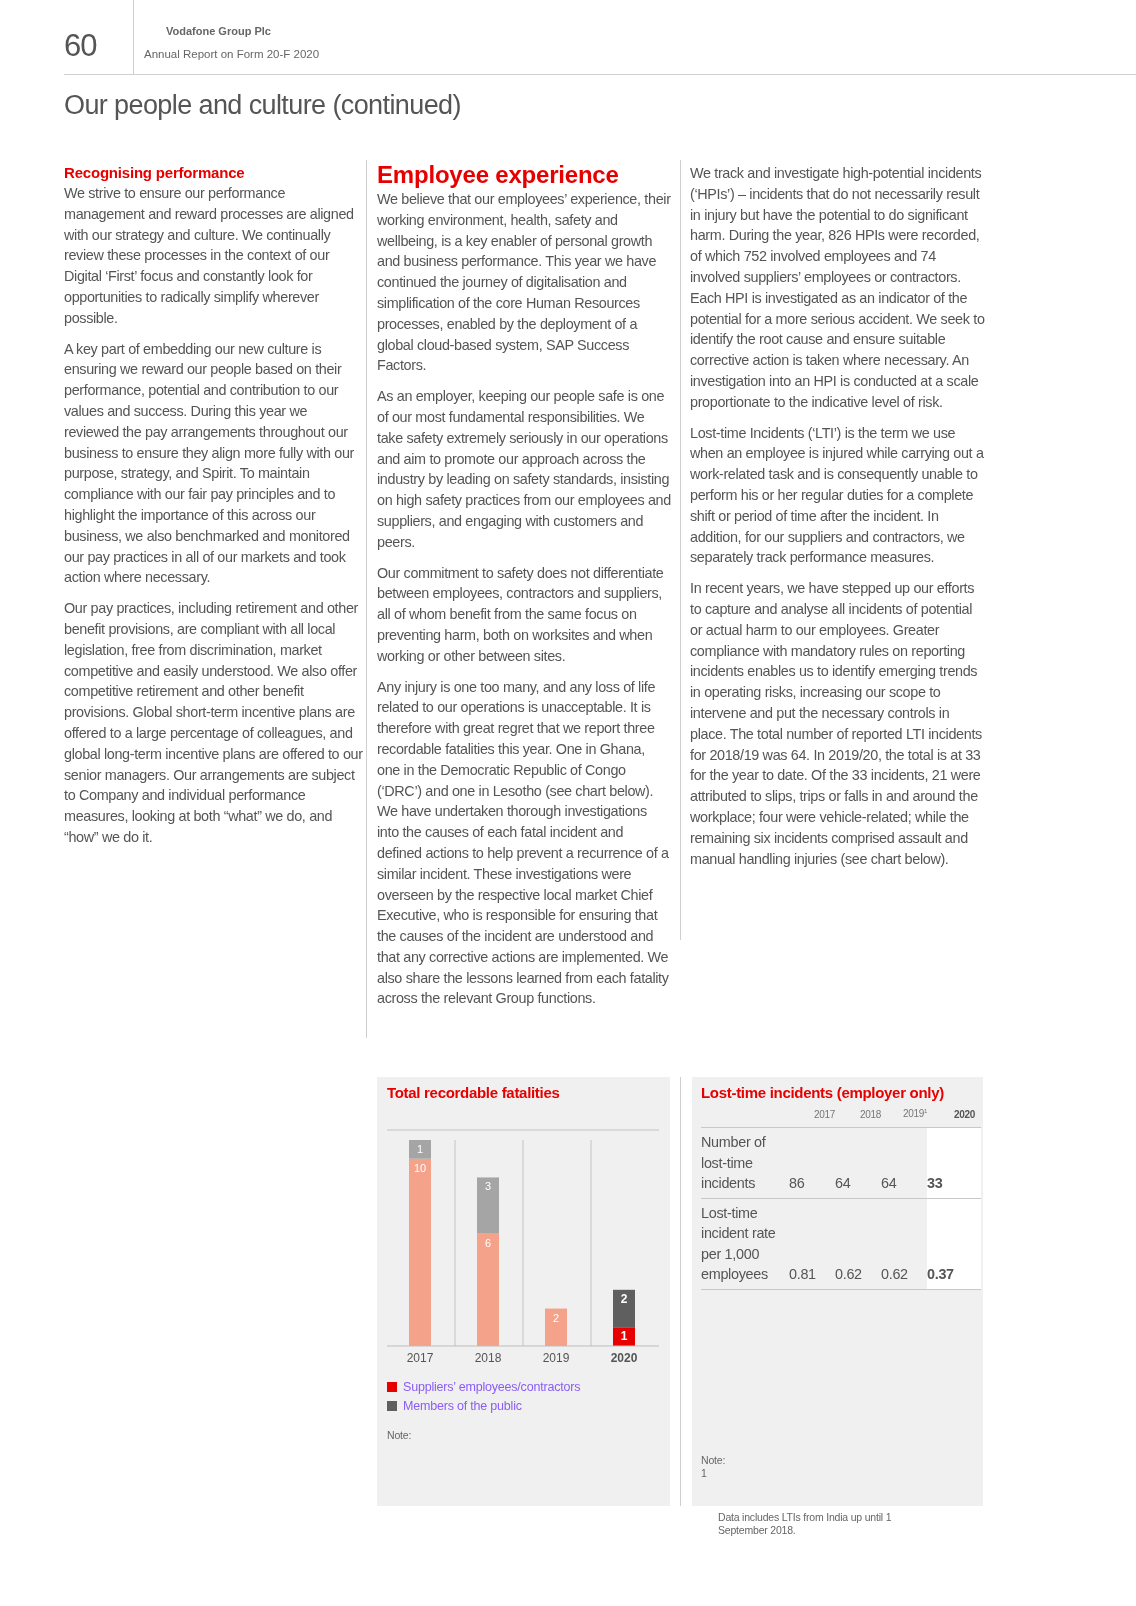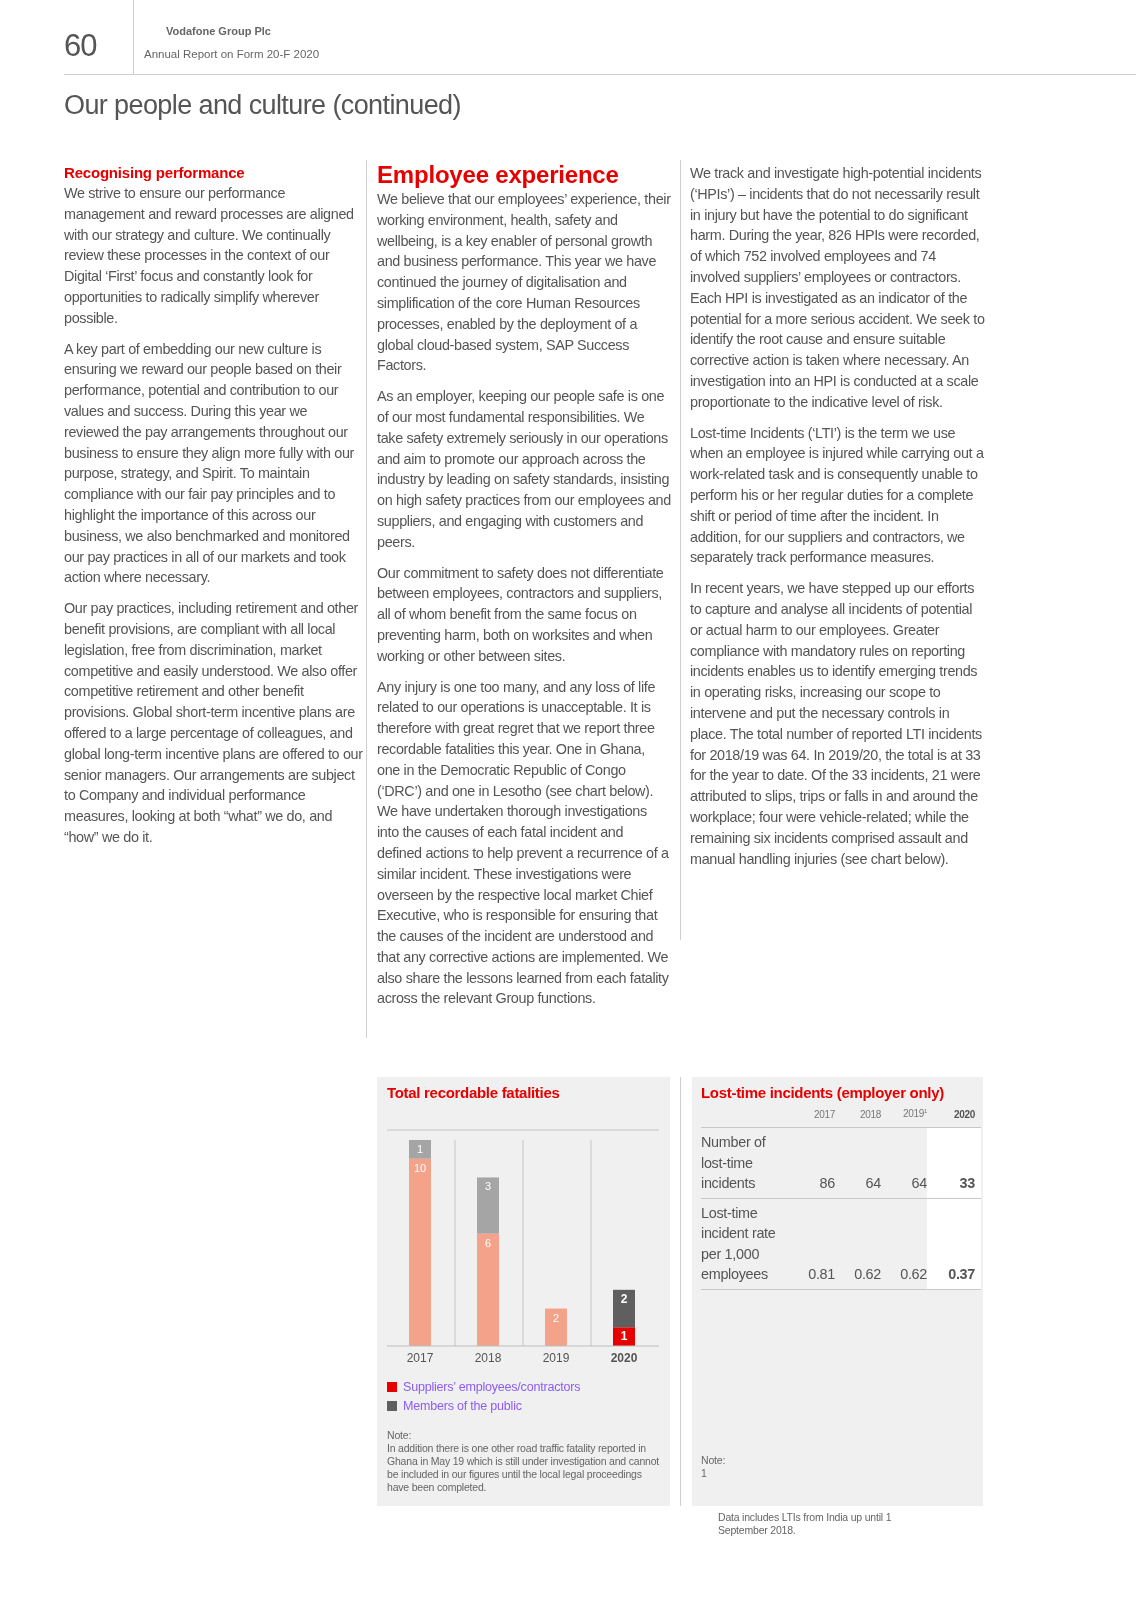--- a/index.html
+++ b/index.html
@@ -26,21 +26,21 @@
   #lti-panel { left: 692px; top: 1077px; width: 291px; height: 429px; }
   .lti-divider { position: absolute; left: 680px; top: 1077px; width: 1px; height: 429px; background: #cfcfcf; }
 
   .legend { position: absolute; left: 10px; font-size: 12.5px; color: #8b5cf6; display: flex; align-items: center; letter-spacing: -0.2px; }
   .legend .sw { width: 10px; height: 10px; margin-right: 6px; display: inline-block; }
   .note { position: absolute; font-size: 10.5px; line-height: 13px; color: #666; letter-spacing: -0.2px; }
 
   table.lti { position: absolute; left: 9px; top: 30px; border-collapse: collapse; font-size: 14.4px; color: #555; letter-spacing: -0.3px; }
   table.lti th { font-weight: normal; font-size: 10px; color: #777; text-align: right; padding: 0 0 6px 0; height: 14px; }
   table.lti th.cur { font-weight: bold; color: #555; }
-  table.lti td { vertical-align: bottom; text-align: right; padding: 4px 0 4px 0; line-height: 20.5px; border-top: 1px solid #c8c8c8; }
+  table.lti td { vertical-align: bottom; text-align: left; padding: 4px 0 4px 0; line-height: 20.5px; border-top: 1px solid #c8c8c8; }
   table.lti tr.last td { border-bottom: 1px solid #c8c8c8; }
   table.lti td.label { text-align: left; width: 88px; }
   table.lti td.v { width: 46px; }
   table.lti td.cur { background: #ffffff; font-weight: bold; width: 48px; padding-right: 6px; }
   table.lti th.cur { background: #f0f0f0; padding-right: 6px; }
   sup { font-size: 6px; }
 </style>
 </head>
 <body>
 
@@ -106,21 +106,20 @@
   <div class="legend" style="top:303px;">
     <span class="sw" style="background:#e60000;"></span>
     <span>Suppliers’ employees/contractors</span>
   </div>
   <div class="legend" style="top:322px;">
     <span class="sw" style="background:#5f5f5f;"></span>
     <span>Members of the public</span>
   </div>
   <div class="note" style="left:10px; top:352px; width:275px;">
     <div>Note:</div>
-    <div>In addition there is one other road traffic fatality reported in Ghana in May 19 which is still under investigation and cannot be included in our figures until the local legal proceedings have been completed.</div>
   </div>
 </div>
 
 <div class="lti-divider"></div>
 
 <div class="panel" id="lti-panel">
   <div class="panel-title" style="left:9px; top:7px;">Lost-time incidents (employer only)</div>
   <table class="lti">
     <thead>
       <tr>

